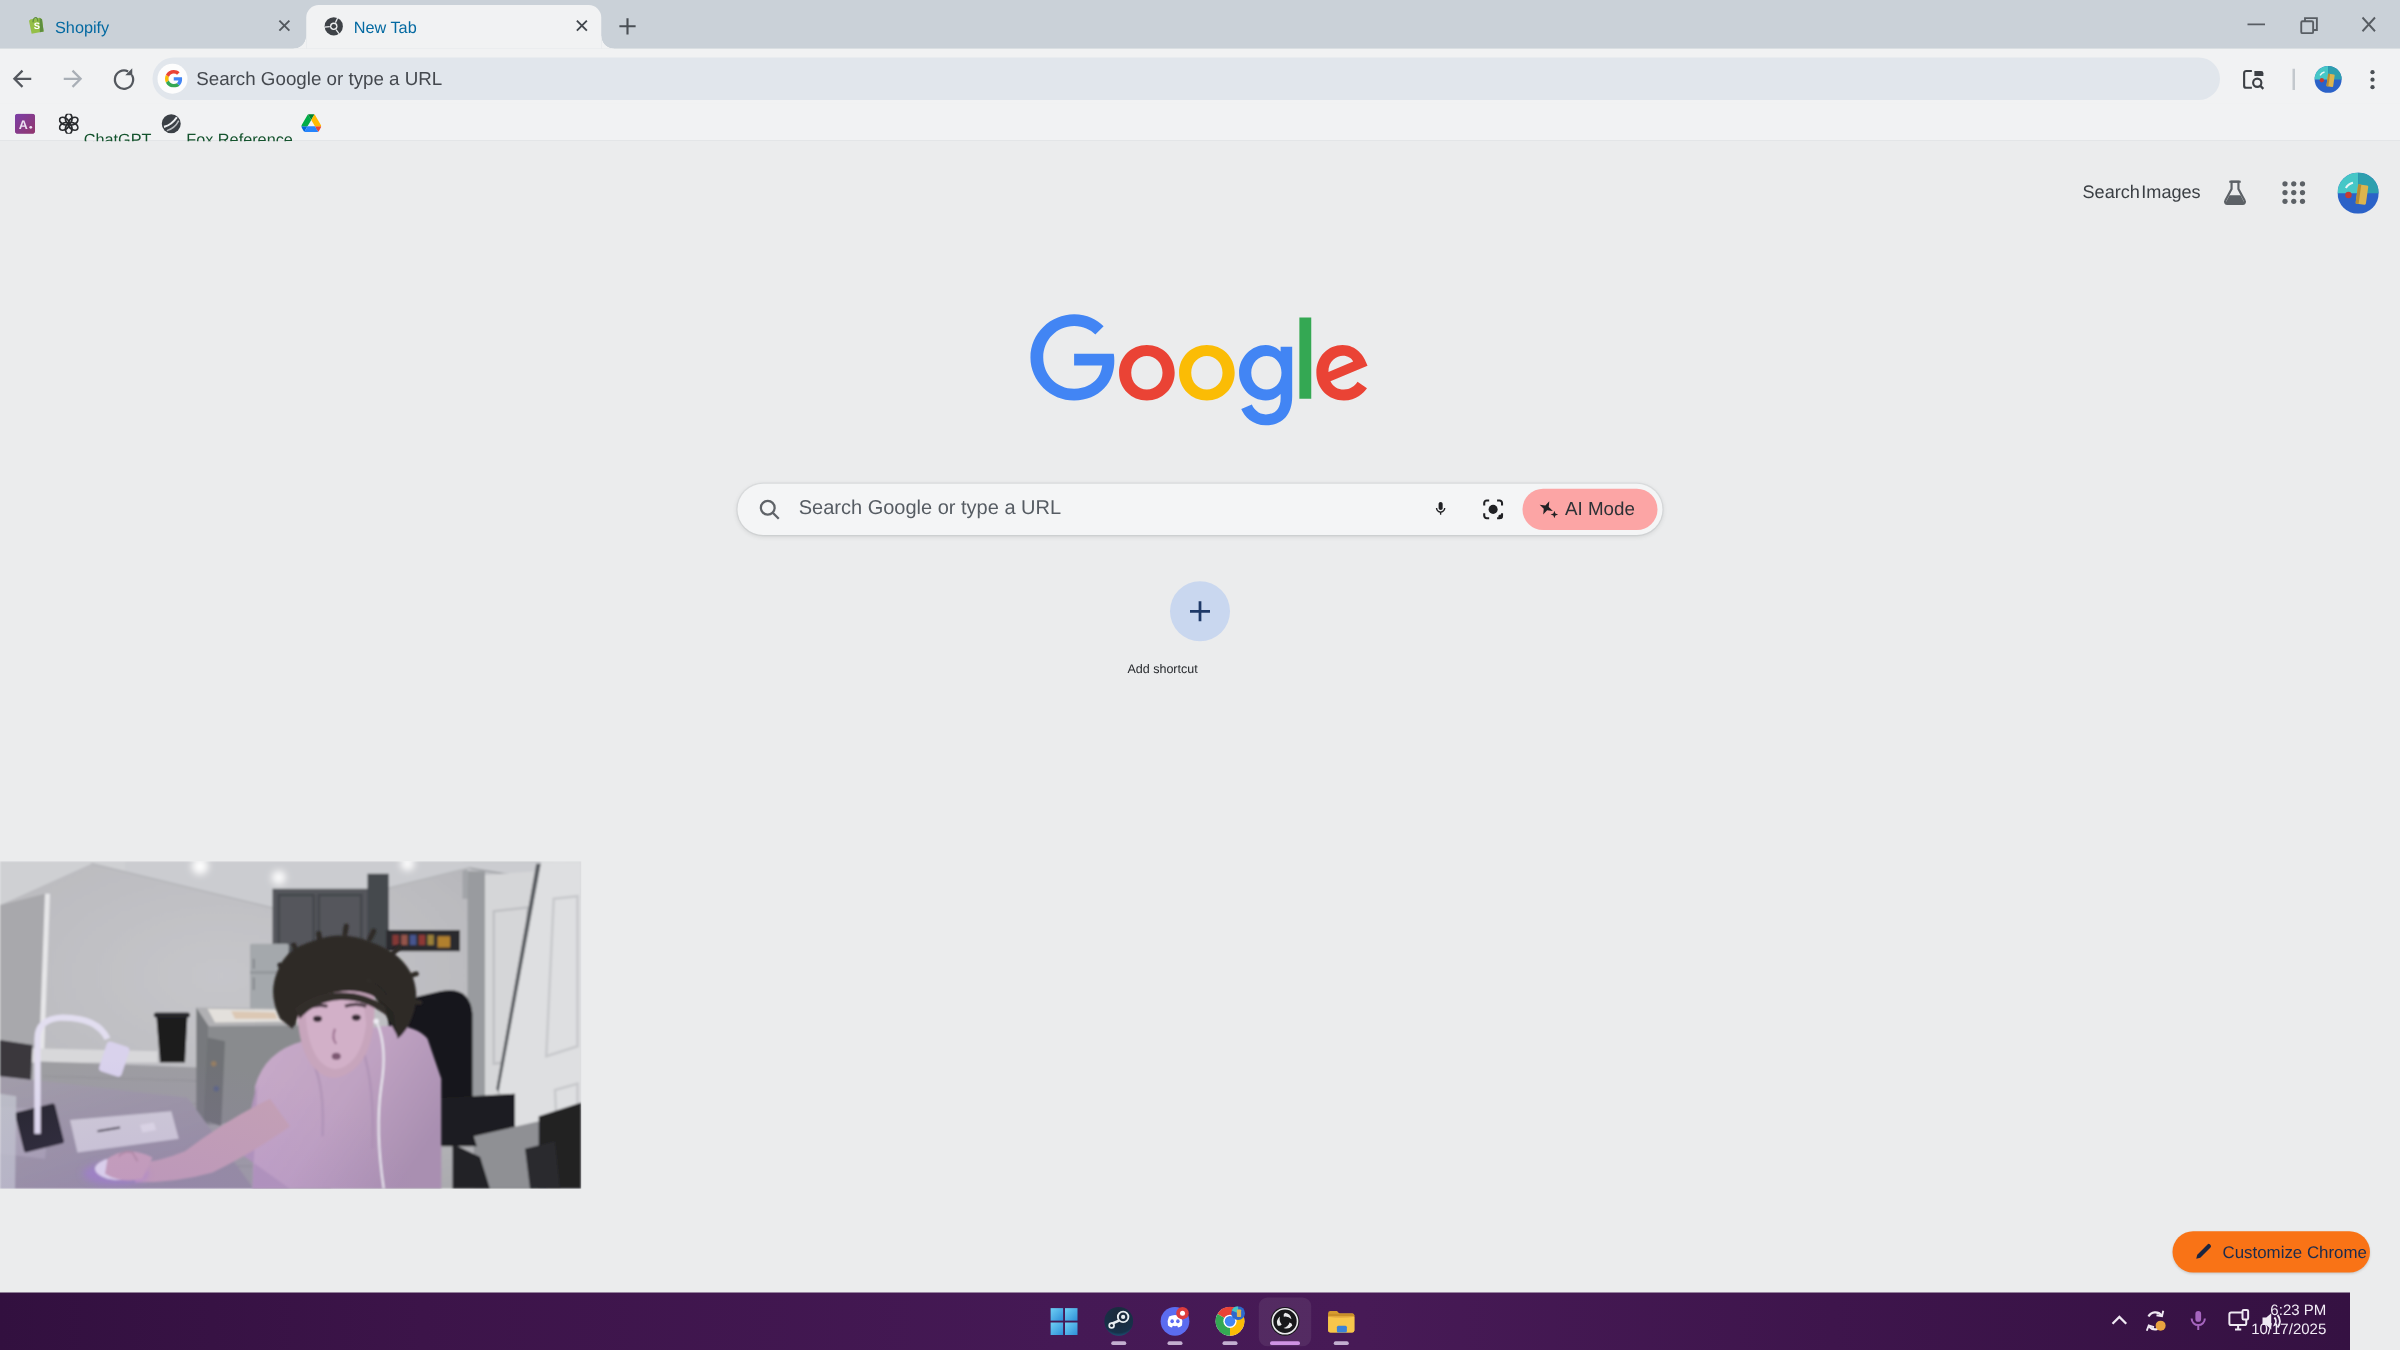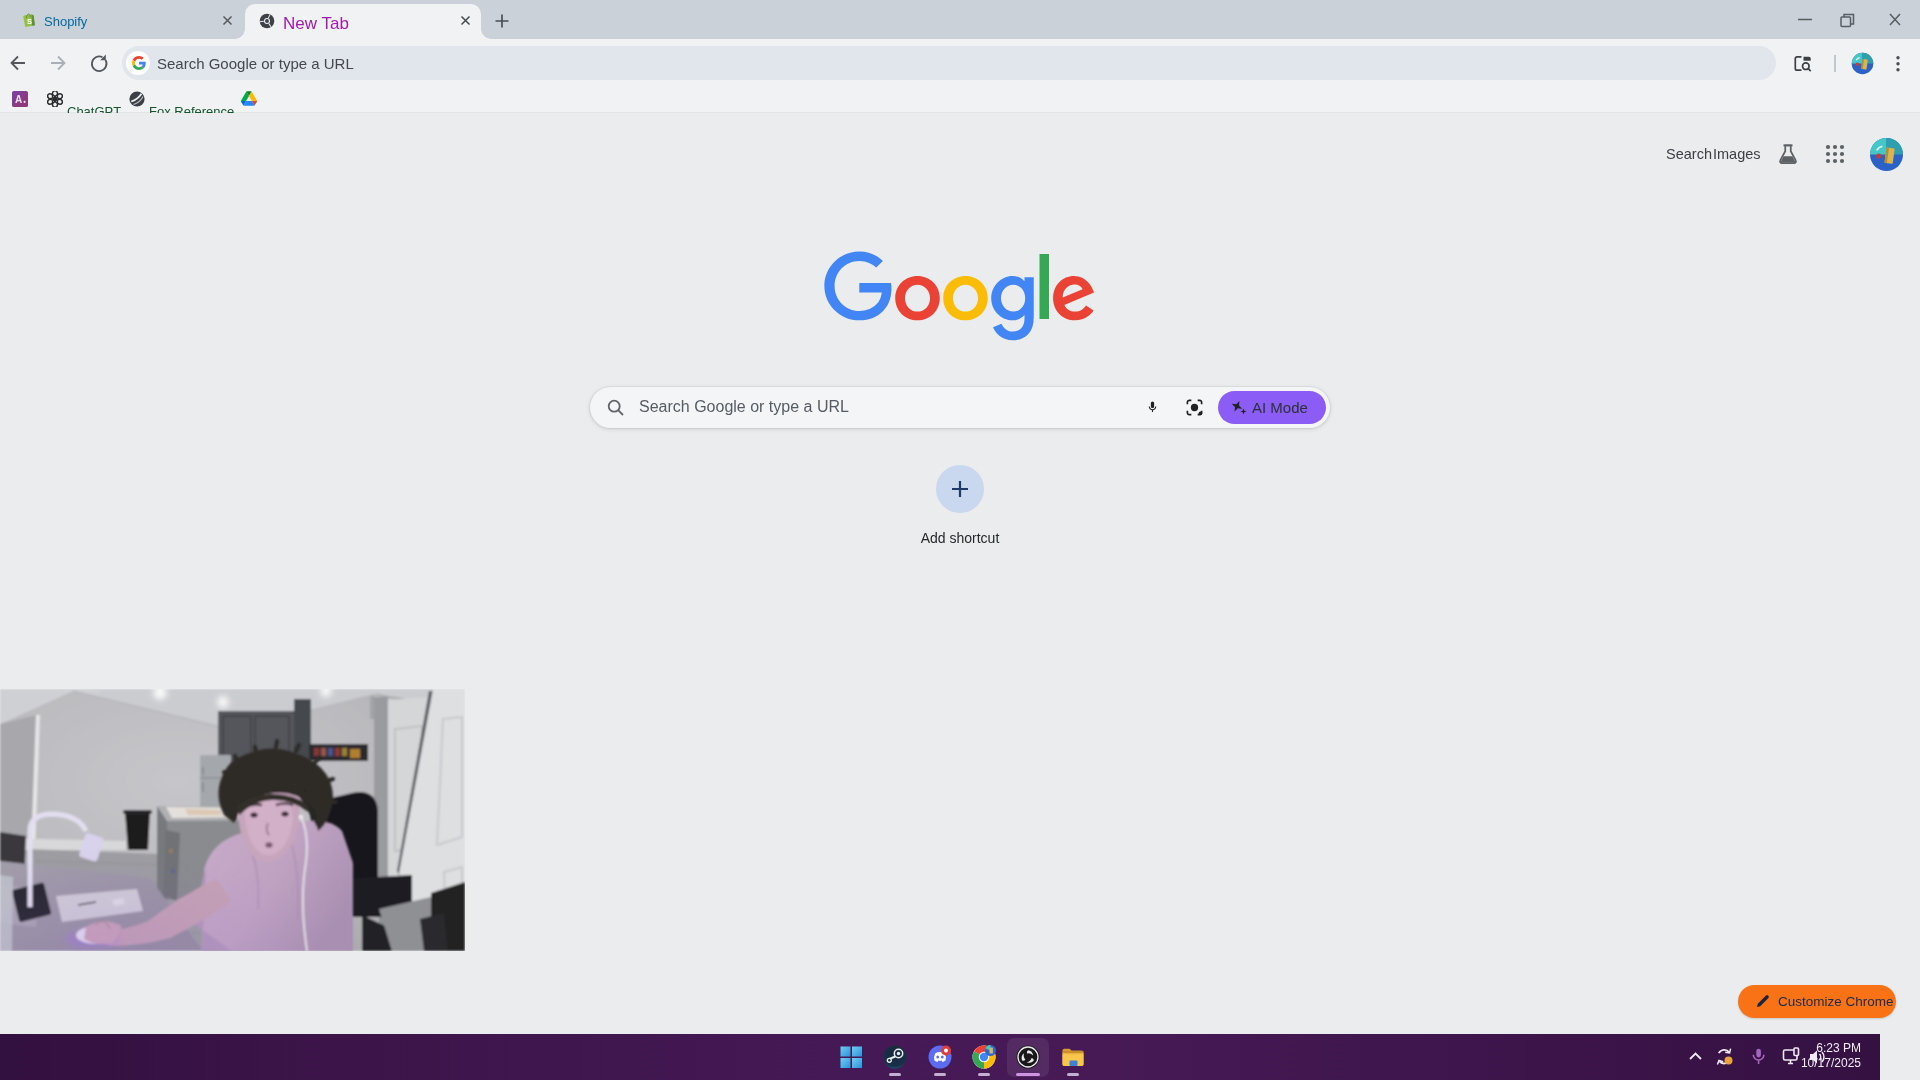--- a/index.html
+++ b/index.html
@@ -5,37 +5,37 @@
   * { margin:0; padding:0; box-sizing:border-box; }
   html,body { width:1920px; height:1080px; overflow:hidden; background:#ebeced;
     font-family:"Liberation Sans", sans-serif; }
   .abs { position:absolute; }
   
   #tabbar { left:0; top:0; width:1920px; height:39px; background:#cad1d8; }
   #activetab { left:245px; top:4px; width:236px; height:35px; background:#f1f2f3;
     border-radius:10px 10px 0 0; }
   .tabcurve { width:10px; height:10px; top:29px; background:radial-gradient(circle at 0 0, transparent 9.5px, #f1f2f3 10px); }
   #tabtext1 { left:44px; top:14px; font-size:13px; color:#0369a1; }
-  #tabtext2 { left:283px; top:14px; font-size:17px; color:#a21caf; }
+  #tabtext2 { left:283px; top:14px; font-size:13px; color:#0369a1; }
   
   #toolbar { left:0; top:39px; width:1920px; height:44px; background:#f1f2f3; }
   #omnibox { left:122px; top:46px; width:1654px; height:34px; border-radius:17px; background:#e1e6ec; }
   #omnitext { left:157px; top:55px; font-size:15px; color:#44484e; }
   #gcircle { left:126px; top:51px; width:24px; height:24px; border-radius:50%; background:#fdfdfd; }
   
   #bookbar { left:0; top:83px; width:1920px; height:30px; background:#f1f2f3; border-bottom:1px solid #e3e5e7;}
   .bktext { font-size:13px; color:#14532d; top:104px; }
   
   #page { left:0; top:113px; width:1920px; height:921px; background:#ebeced; }
   .toplink { font-size:14.5px; color:#3c4045; top:33px; }
   #searchbar { left:590px; top:274px; width:740px; height:41px; border-radius:21px;
      background:#f4f5f6; box-shadow:0 1px 4px rgba(60,64,67,.18), 0 0 0 1px rgba(190,195,200,.25); }
-  #aipill { left:628px; top:4px; width:108px; height:33px; border-radius:17px; background:#8b5cf6; }
+  #aipill { left:628px; top:4px; width:108px; height:33px; border-radius:17px; background:#fca5a5; }
   #addshort { left:936px; top:352px; width:48px; height:48px; border-radius:50%; background:#c9d7ef; }
-  #addlabel { left:902px; top:417px; width:116px; text-align:center; font-size:14px; color:#25282c; }
+  #addlabel { left:902px; top:417px; width:116px; text-align:left; font-size:10px; color:#25282c; }
   #customize { left:1738px; top:872px; width:158px; height:33px; border-radius:17px; background:#f97316;
      box-shadow:0 1px 2px rgba(0,0,0,.15); }
   #customize span { position:absolute; left:40px; top:9px; font-size:13.5px; color:#1b2b4d; white-space:nowrap; }
   
   #taskbar { left:0; top:1034px; width:1880px; height:46px;
     background:linear-gradient(90deg,#32103f 0%,#3c1449 18%,#451955 45%,#471a56 58%,#3e154c 78%,#351142 100%); }
   .tico { top:11px; width:24px; height:24px; }
   .indic { top:39px; height:3px; border-radius:2px; background:#c3afd0; }
   #traytime { right:19px; top:7px; text-align:right; color:#f2ecf6; font-size:12px; line-height:15px;}
   

